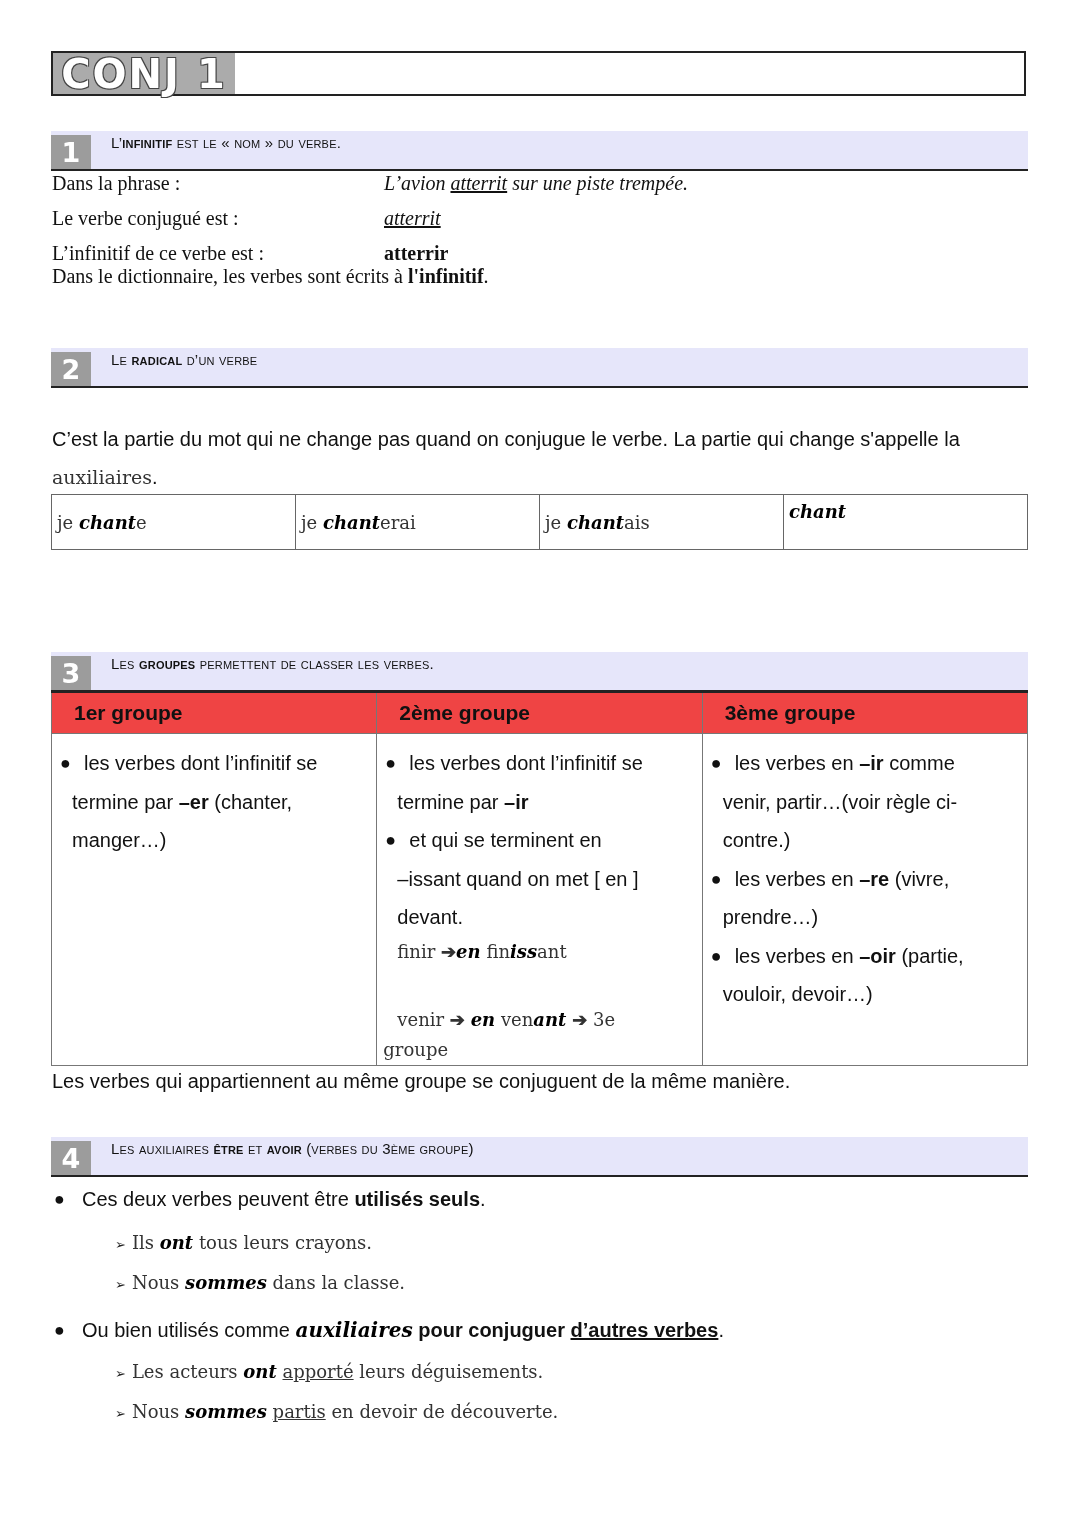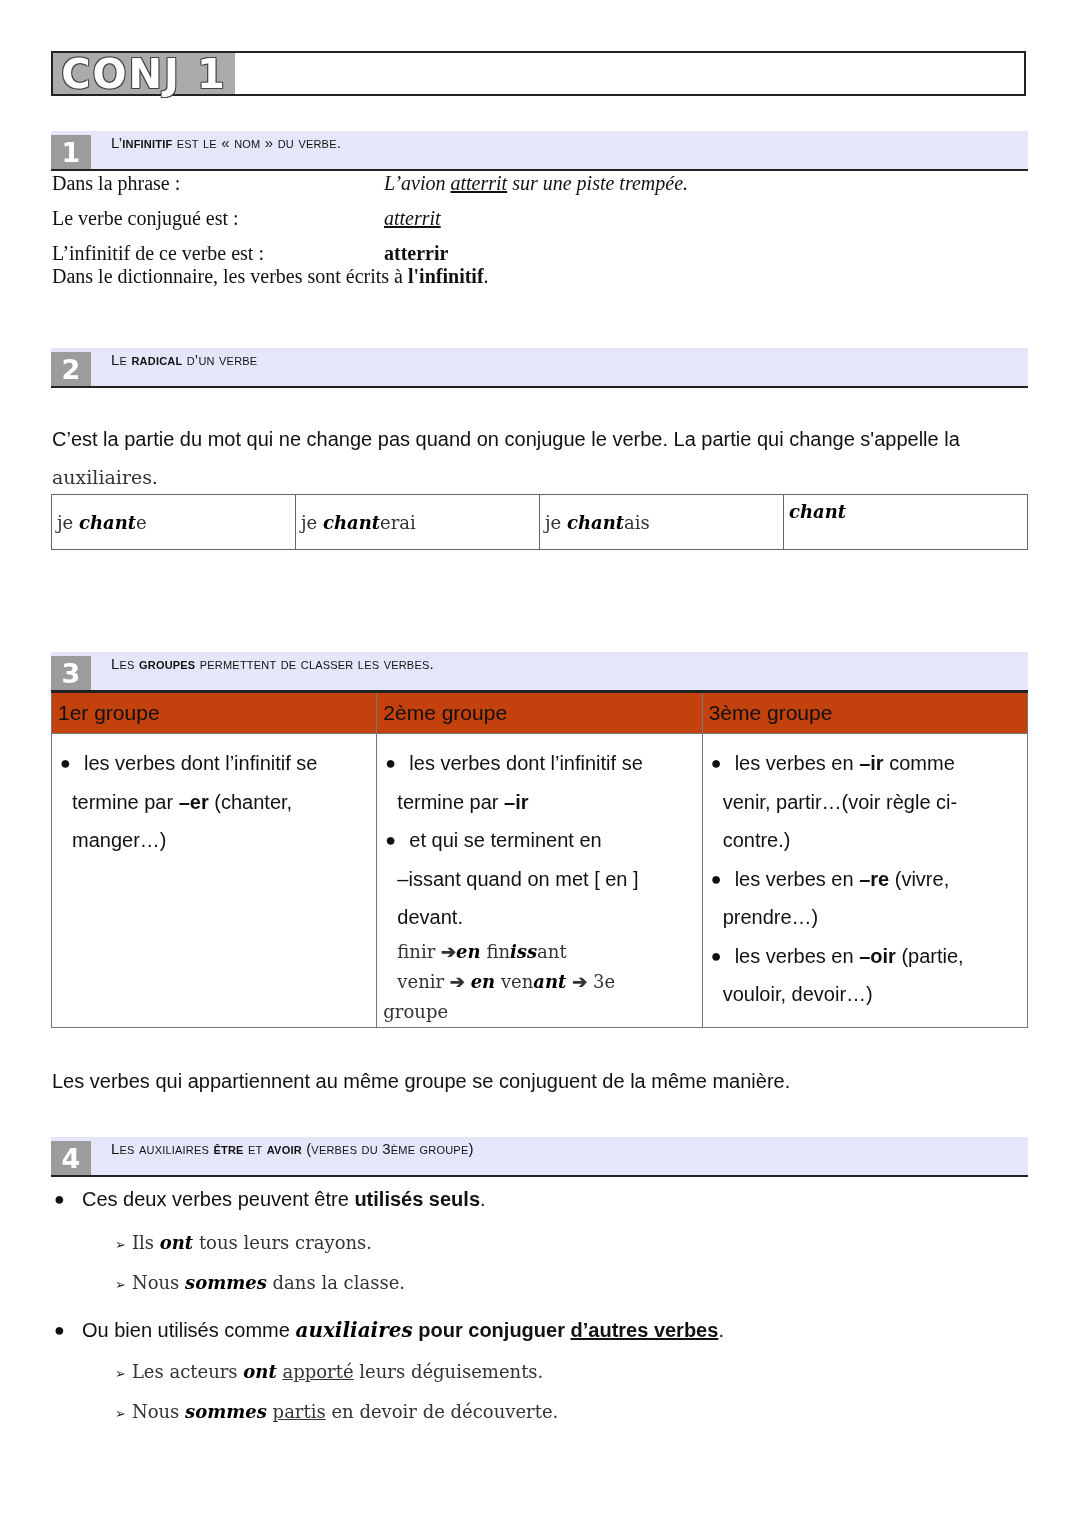--- a/index.html
+++ b/index.html
@@ -28,21 +28,21 @@
   table.rad { position:absolute; left:51px; top:494px; width:977px; border-collapse:collapse; }
   table.rad td { border:1px solid #666; width:25%; font-size:20px; vertical-align:middle; padding:0 5px; }
   table.rad tr.h td { background:#e6e6fa; height:56px; }
   table.rad tr.b td { height:48px; font-family:"DejaVu Serif", serif; font-size:18px; color:#333; }
   .bi { font-family:"DejaVu Serif", serif; font-weight:bold; font-style:italic; color:#000; }
   .rad-head { font-weight:bold; vertical-align:top !important; padding-top:8px !important; }
 
   
   table.grp { position:absolute; left:51px; top:691px; width:977px; border-collapse:collapse; }
   table.grp td { border:1px solid #777; width:33.33%; vertical-align:top; }
-  table.grp tr.h td { background:#c2410c; height:40px; font-weight:normal; font-size:21px; padding:0 6px; vertical-align:middle; border-top:2px solid #222; }
+  table.grp tr.h td { background:#ef4444; height:40px; font-weight:bold; font-size:21px; padding:0 22px; vertical-align:middle; border-top:2px solid #222; }
   table.grp tr.b td { height:288px; padding:0 6px; font-size:20px; }
   .bl { line-height:38.5px; }
   .bul { display:flex; }
   .dot { width:24px; flex:none; font-size:18px; padding-left:2px; }
   .ind { padding-left:14px; }
   .ex { font-family:"DejaVu Serif", serif; font-size:18px; color:#333; line-height:30px; padding-left:14px; }
 
   .p3 { position:absolute; left:52px; top:1070px; font-size:20px; }
 
   
@@ -130,21 +130,21 @@
             </div>
         <div class="ind"><span>termine par </span><b>–ir</b></div>
         <div class="bul">
               <span class="dot">●</span>
               <span>et qui se terminent en</span>
             </div>
         <div class="ind">–issant quand on met [ en ]</div>
         <div class="ind">devant.</div>
       </div>
       <div class="ex"><span>finir </span><b>➔</b><span class="bi">en</span><span> fin</span><span class="bi">iss</span><span>ant</span></div>
-      <div class="ex" style="padding-left:14px;"><span>venir </span><b>➔</b> <span class="bi">en</span><span> ven</span><span class="bi">ant</span> <b>➔</b> <span>3e</span></div>
+      <div class="ex" style="padding-left:14px;margin-top:38px;"><span>venir </span><b>➔</b> <span class="bi">en</span><span> ven</span><span class="bi">ant</span> <b>➔</b> <span>3e</span></div>
       <div class="ex" style="padding-left:0;">groupe</div>
     </td>
     <td>
       <div class="bl" style="padding-top:10px;">
         <div class="bul">
               <span class="dot">●</span>
               <span><span>les verbes en </span><b>–ir</b><span> comme</span></span>
             </div>
         <div class="ind">venir, partir…(voir règle ci-</div>
         <div class="ind">contre.)</div>

